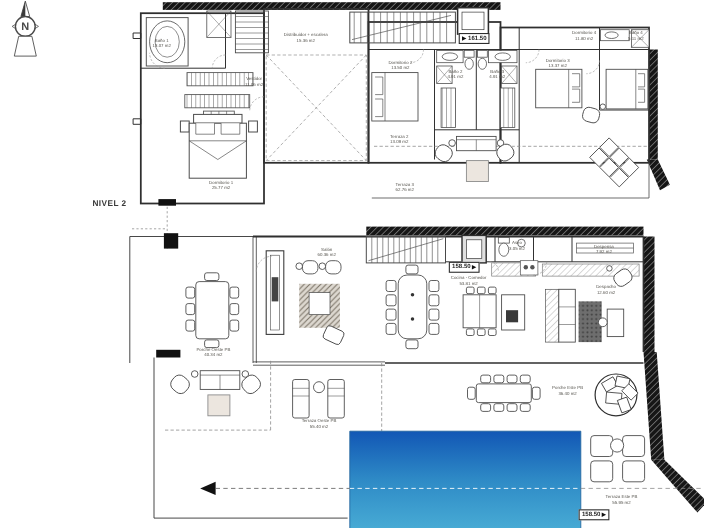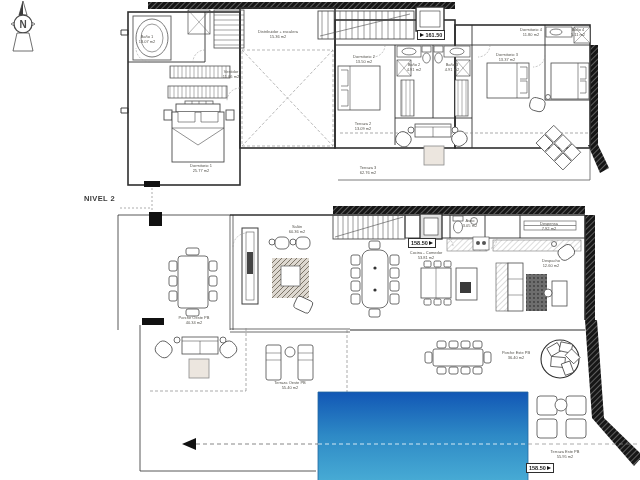--- a/index.html
+++ b/index.html
@@ -367,21 +367,21 @@
     <g stroke="#4a4a4a" stroke-width="0.8" fill="#fff">
       <rect x="537" y="396" width="20" height="19" rx="3"></rect>
       <rect x="537" y="419" width="20" height="19" rx="3"></rect>
       <rect x="566" y="396" width="20" height="19" rx="3"></rect>
       <rect x="566" y="419" width="20" height="19" rx="3"></rect>
       <circle cx="561" cy="405" r="6"></circle>
     </g>
   </g>
 </svg>
 
-<div class="level-label" style="left:84px;top:194px;">NIVEL 2</div>
+<div class="level-label" style="left:84px;top:180px;">NIVEL 2</div>
 
 <div class="marker" style="left:417px;top:30px;">
   <span class="tri-r"></span>
   <span>161.50</span>
 </div>
 <div class="marker" style="left:408px;top:238px;">
   <span>158.50</span>
   <span class="tri-r"></span>
 </div>
 <div class="marker" style="left:526px;top:463px;">

